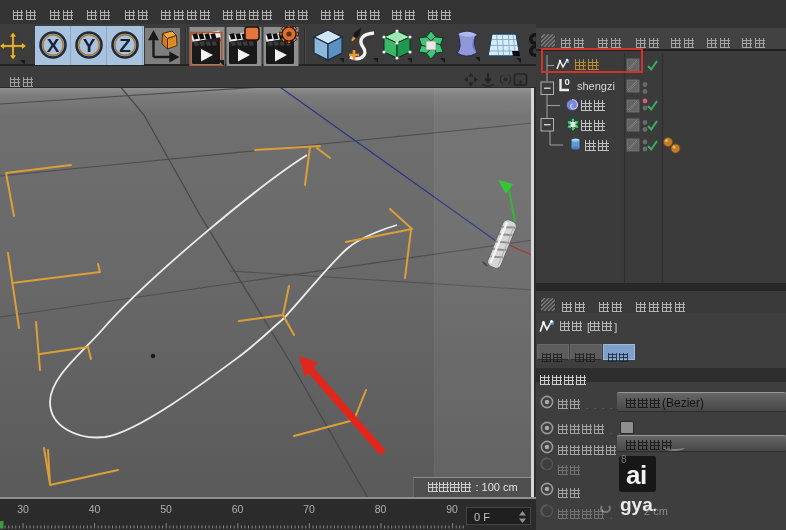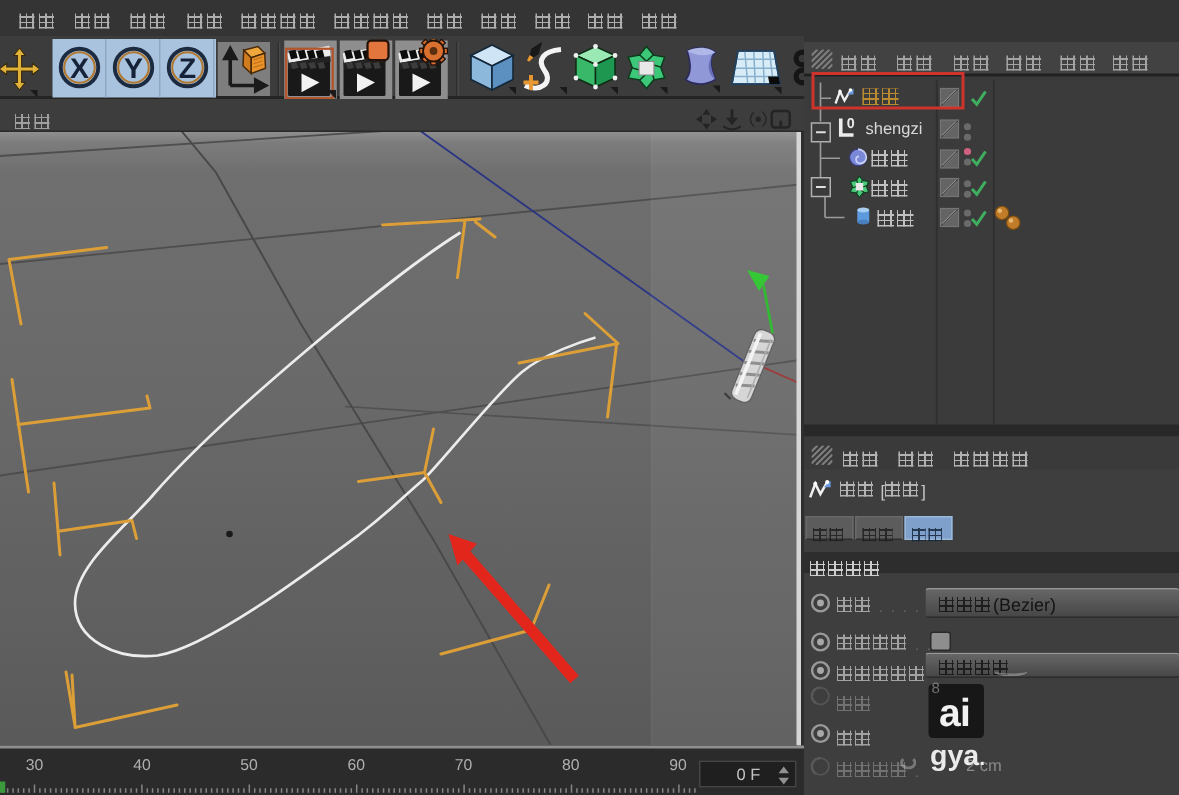--- a/index.html
+++ b/index.html
@@ -297,20 +297,21 @@
 <path d="M496 143 L508 139 M495.5 151 L508.5 147 M495.5 159 L508.5 155 M495.5 167 L508.5 163 M496 175 L508 171" stroke="#8a8a8a" stroke-width="2" fill="none"></path>
 <path d="M498.5 137 L498.5 181" stroke="#f4f4f4" stroke-width="2.4" fill="none"></path>
 <path d="M506.5 138 L506.5 180" stroke="#aaa" stroke-width="1" fill="none"></path>
 </g>
 <line x1="483" y1="177" x2="487" y2="181" stroke="#333" stroke-width="1.5"></line>
 
 <line x1="515" y1="137" x2="509" y2="105" stroke="#28b828" stroke-width="1.8"></line>
 <polygon points="498,95 513,99 506,109" fill="#2cc42c"></polygon>
 </svg>
     <div id="vlight"></div>
+  <div id="gridlbl"><i class="z" style="width:10px;height:10px;margin-right:1px;vertical-align:-1px"></i><i class="z" style="width:10px;height:10px;margin-right:1px;vertical-align:-1px"></i><i class="z" style="width:10px;height:10px;margin-right:1px;vertical-align:-1px"></i><i class="z" style="width:10px;height:10px;margin-right:1px;vertical-align:-1px"></i> : 100 cm</div>
 </div>
 <div id="vborder"></div>
 <div id="timeline">
     <svg width="536" height="33" viewBox="0 0 536 33" style="position:absolute;left:0;top:0">
 <text x="23" y="14" font-size="10.5" fill="#b0b0b0" text-anchor="middle" font-family="Liberation Sans">30</text>
       <text x="94.6" y="14" font-size="10.5" fill="#b0b0b0" text-anchor="middle" font-family="Liberation Sans">40</text>
       <text x="166" y="14" font-size="10.5" fill="#b0b0b0" text-anchor="middle" font-family="Liberation Sans">50</text>
       <text x="237.5" y="14" font-size="10.5" fill="#b0b0b0" text-anchor="middle" font-family="Liberation Sans">60</text>
       <text x="309" y="14" font-size="10.5" fill="#b0b0b0" text-anchor="middle" font-family="Liberation Sans">70</text>
       <text x="380.5" y="14" font-size="10.5" fill="#b0b0b0" text-anchor="middle" font-family="Liberation Sans">80</text>
@@ -440,21 +441,21 @@
       <line x1="438.3" y1="26.5" x2="438.3" y2="29.5" stroke="#868686" stroke-width="1"></line>
       <line x1="441.8" y1="26.5" x2="441.8" y2="29.5" stroke="#868686" stroke-width="1"></line>
       <line x1="445.4" y1="26.5" x2="445.4" y2="29.5" stroke="#868686" stroke-width="1"></line>
       <line x1="449.0" y1="26.5" x2="449.0" y2="29.5" stroke="#868686" stroke-width="1"></line>
       <line x1="452.6" y1="24.0" x2="452.6" y2="29.5" stroke="#868686" stroke-width="1"></line>
       <line x1="456.2" y1="26.5" x2="456.2" y2="29.5" stroke="#868686" stroke-width="1"></line>
       <line x1="459.7" y1="26.5" x2="459.7" y2="29.5" stroke="#868686" stroke-width="1"></line>
       <line x1="463.3" y1="26.5" x2="463.3" y2="29.5" stroke="#868686" stroke-width="1"></line>
 <rect x="0" y="22" width="3.5" height="7.5" fill="#3c9a3c"></rect>
 </svg>
-  <div class="abs" style="left:466px;top:8px;width:65px;height:18px;background:#1f1f1f;border:1px solid #454545;color:#c2c2c2;font-size:11px;padding:3px 0 0 24px">0 F
+  <div class="abs" style="left:466px;top:8px;width:65px;height:18px;background:#1f1f1f;border:1px solid #454545;color:#c2c2c2;font-size:11px;padding:3px 0 0 7px">0 F
    <svg width="9" height="14" viewBox="0 0 9 14" style="position:absolute;right:3px;top:2px">
         <path d="M4.5 1 L8 5.5 L1 5.5 Z M4.5 13 L8 8.5 L1 8.5 Z" fill="#909090"></path>
       </svg>
   </div>
 </div>
 
 <div id="rpanel">
  <div id="rp_top"></div>
  <div id="om_menu">
    <span class="abs" style="left:5px;top:5px"><svg width="14" height="13" viewBox="0 0 14 13">

